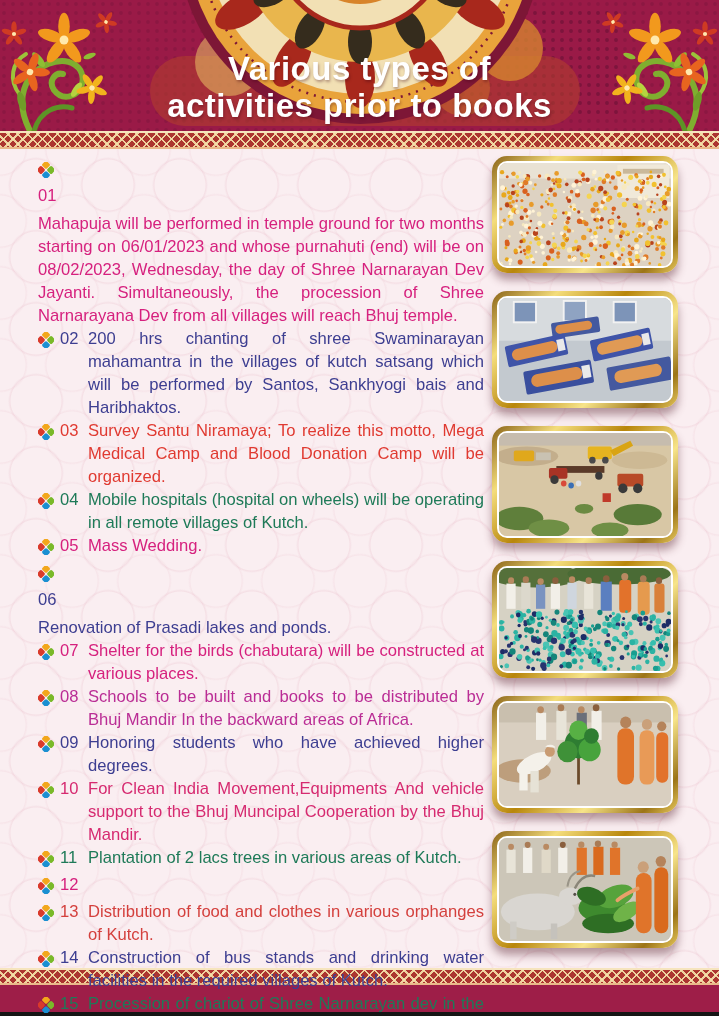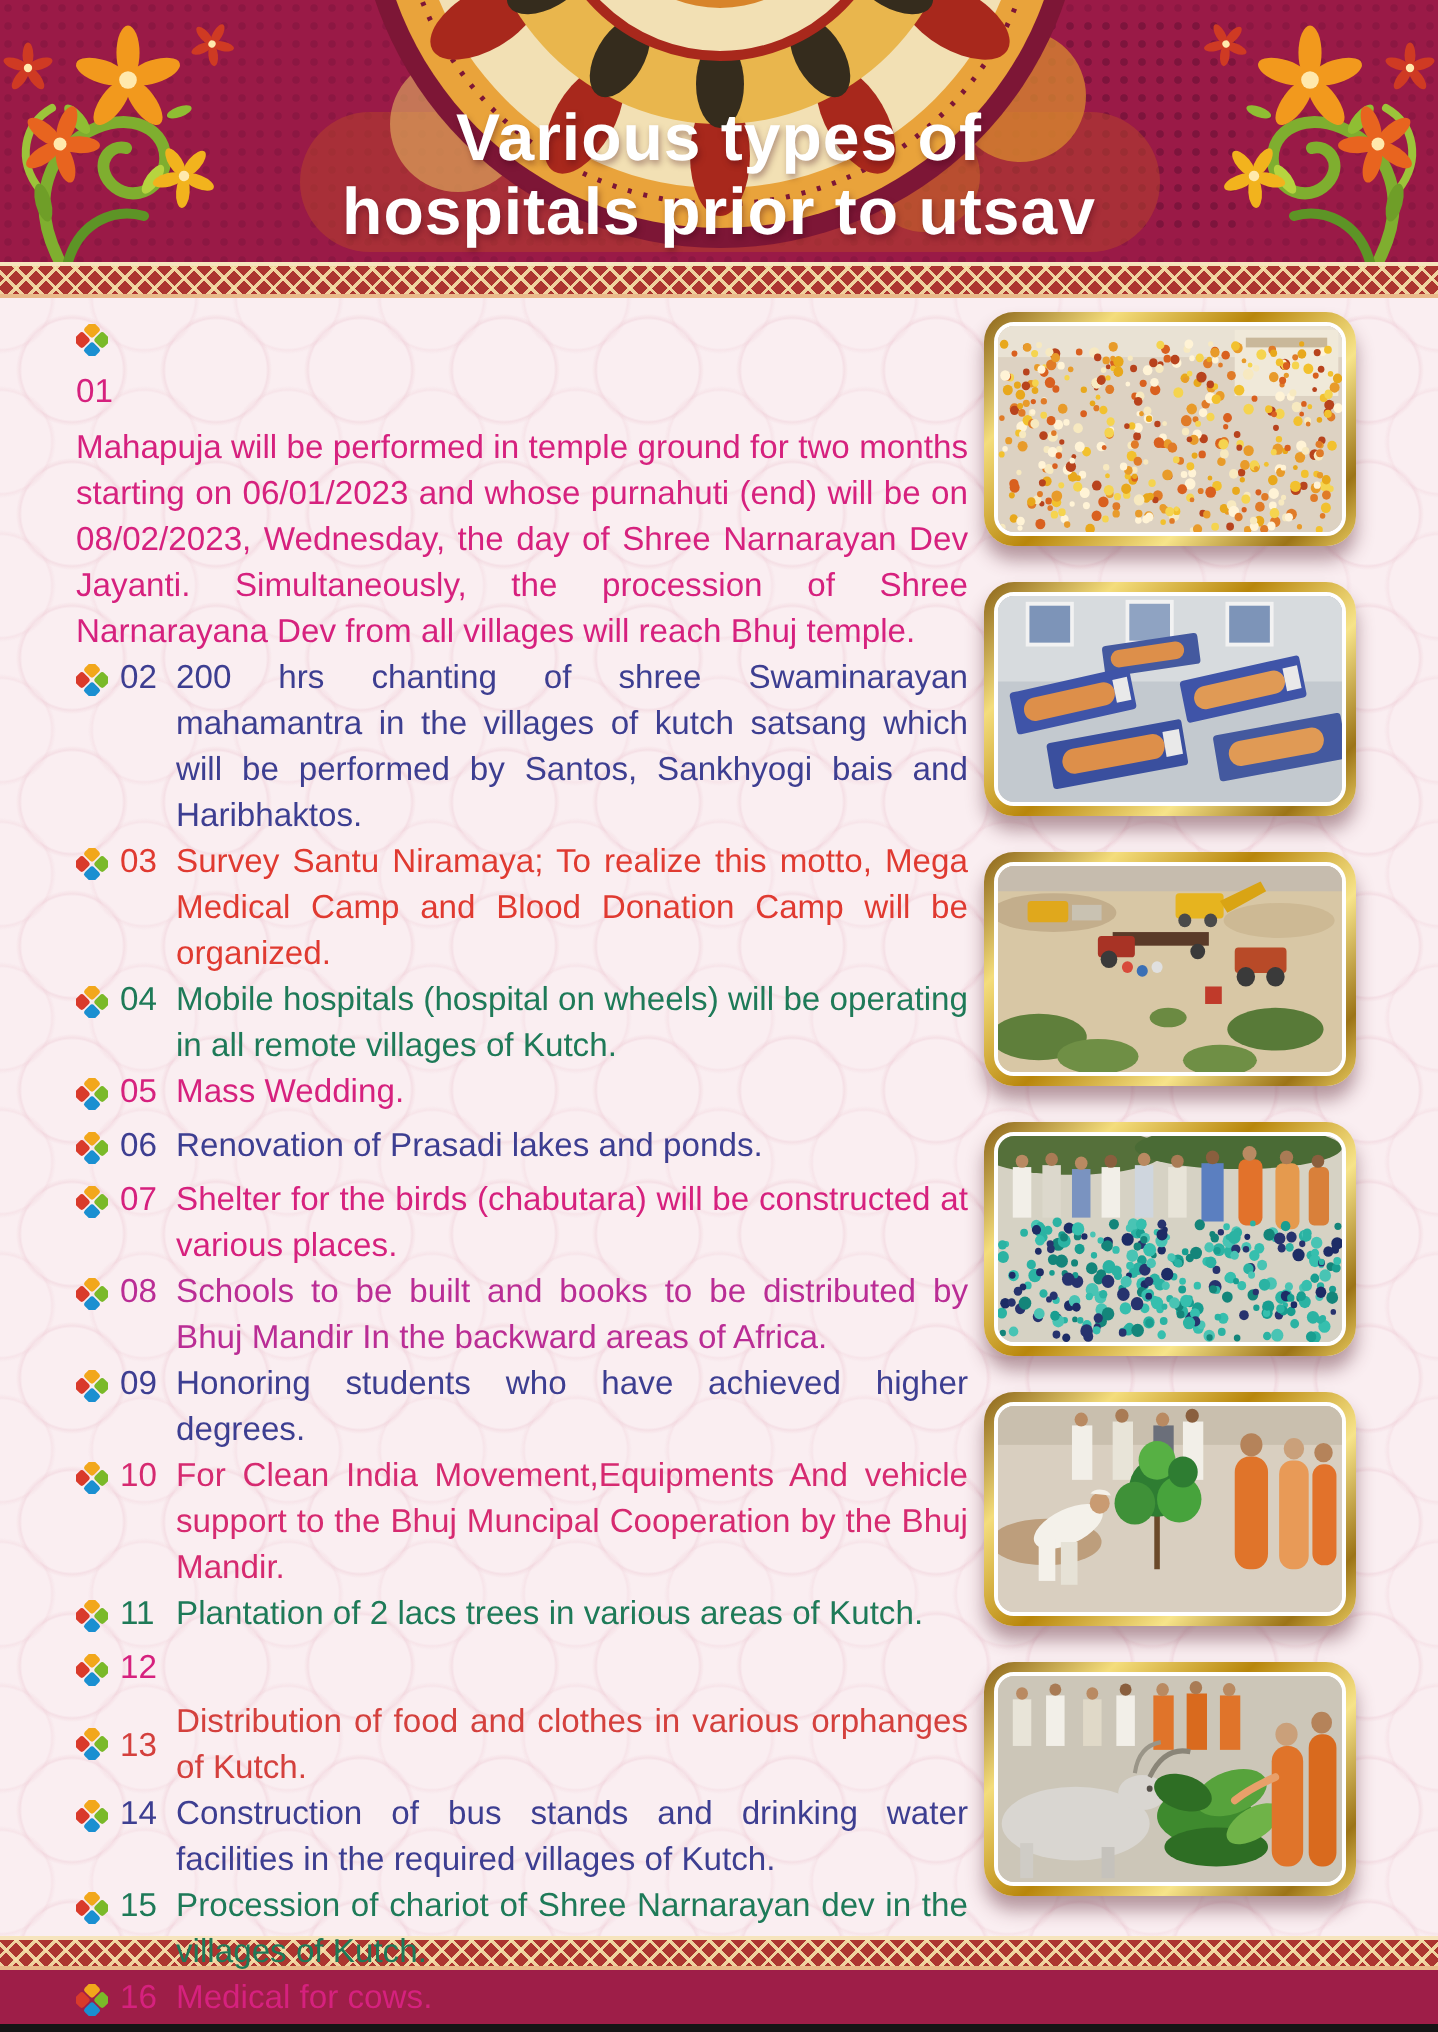--- a/index.html
+++ b/index.html
@@ -149,21 +149,21 @@
       <g>
           <use href="#deco"></use>
         </g>
       <g>
           <use href="#deco" transform="translate(719,0) scale(-1,1)"></use>
         </g>
     </svg>
 
     <div class="title">
       <div>Various types of</div>
-      <div>hospitals prior to utsav</div>
+      <div>activities prior to books</div>
     </div>
   </div>
 
   <div class="band"></div>
 
   <div class="body">
 
     <div class="list-col">
 
         <div class="item" style="color: rgb(214, 33, 126); flex-direction: column;">
@@ -234,21 +234,21 @@
                 <rect x="10.5" y="1.5" width="8" height="8" rx="2" fill="#7ab929"></rect>
                 <rect x="1.5" y="10.5" width="8" height="8" rx="2" fill="#d93a2b"></rect>
                 <rect x="10.5" y="10.5" width="8" height="8" rx="2" fill="#1a8fd1"></rect>
               </g>
             </svg>
           </span>
           <span class="num">05</span>
           <span class="text">Mass Wedding.</span>
         </div>
 
-        <div class="item" style="color: rgb(61, 62, 145);">
+        <div class="item" style="color: rgb(61, 62, 145); flex-direction: column;">
           <span class="bullet">
             <svg width="16" height="16" viewBox="0 0 20 20">
               <g transform="rotate(45 10 10)">
                 <rect x="1.5" y="1.5" width="8" height="8" rx="2" fill="#f2a71b"></rect>
                 <rect x="10.5" y="1.5" width="8" height="8" rx="2" fill="#7ab929"></rect>
                 <rect x="1.5" y="10.5" width="8" height="8" rx="2" fill="#d93a2b"></rect>
                 <rect x="10.5" y="10.5" width="8" height="8" rx="2" fill="#1a8fd1"></rect>
               </g>
             </svg>
           </span>
@@ -338,21 +338,21 @@
                 <rect x="1.5" y="1.5" width="8" height="8" rx="2" fill="#f2a71b"></rect>
                 <rect x="10.5" y="1.5" width="8" height="8" rx="2" fill="#7ab929"></rect>
                 <rect x="1.5" y="10.5" width="8" height="8" rx="2" fill="#d93a2b"></rect>
                 <rect x="10.5" y="10.5" width="8" height="8" rx="2" fill="#1a8fd1"></rect>
               </g>
             </svg>
           </span>
           <span class="num">12</span>
         </div>
 
-        <div class="item" style="color: rgb(212, 64, 61); align-items: center;">
+        <div class="item" style="color: rgb(212, 64, 61);">
           <span class="bullet">
             <svg width="16" height="16" viewBox="0 0 20 20">
               <g transform="rotate(45 10 10)">
                 <rect x="1.5" y="1.5" width="8" height="8" rx="2" fill="#f2a71b"></rect>
                 <rect x="10.5" y="1.5" width="8" height="8" rx="2" fill="#7ab929"></rect>
                 <rect x="1.5" y="10.5" width="8" height="8" rx="2" fill="#d93a2b"></rect>
                 <rect x="10.5" y="10.5" width="8" height="8" rx="2" fill="#1a8fd1"></rect>
               </g>
             </svg>
           </span>

